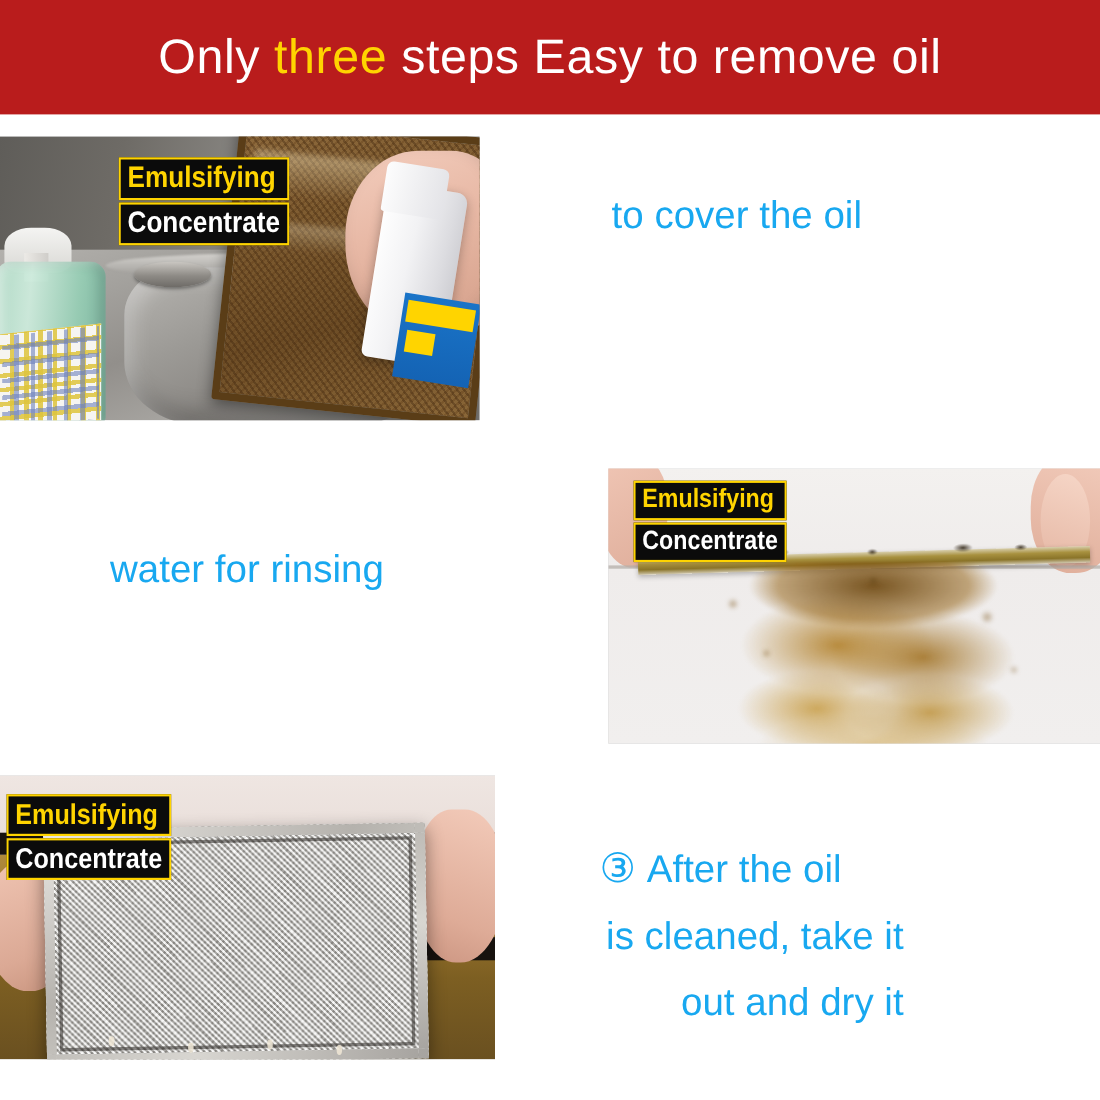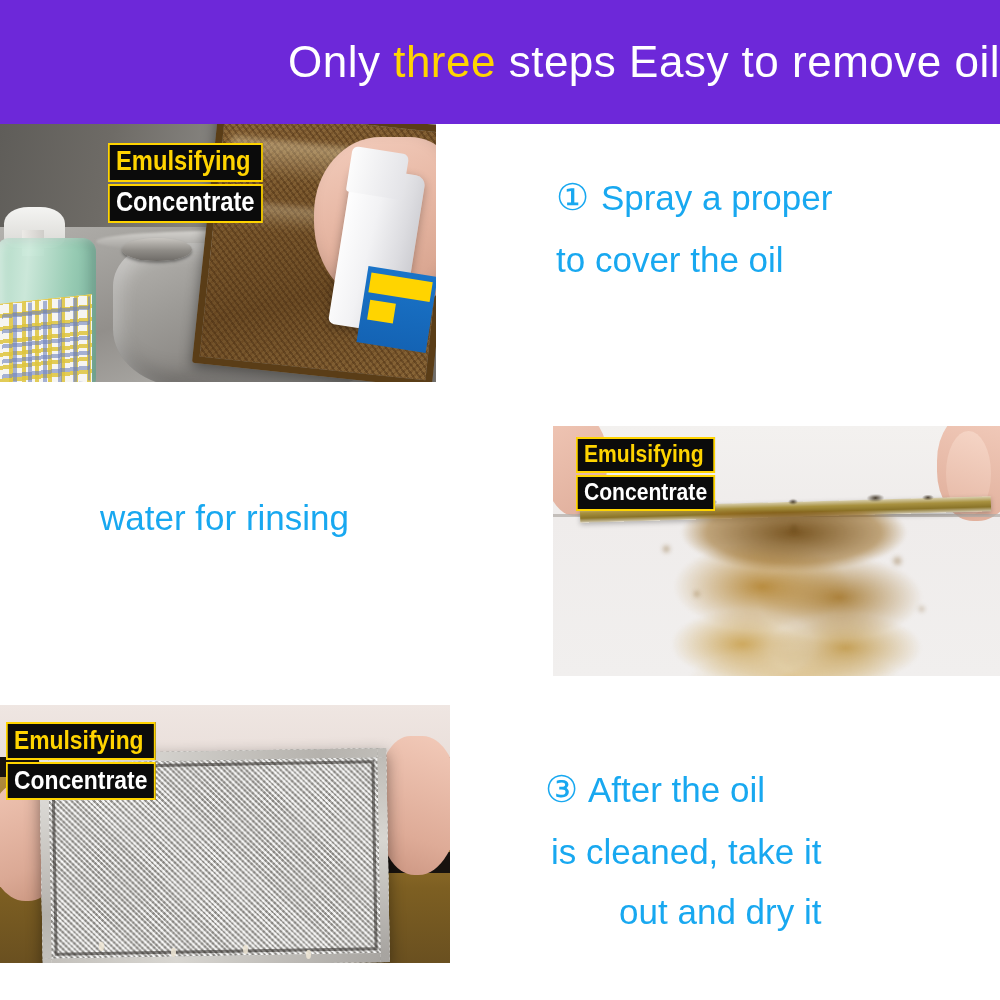--- a/index.html
+++ b/index.html
@@ -13,25 +13,25 @@
     position: relative;
     overflow: hidden;
     font-family: "Liberation Sans", sans-serif;
   }
 
   
   .banner {
     position: absolute;
     left: 0; top: 0;
     width: 1000px;
-    height: 124px;
-    background: #6d28d9;
+    height: 104px;
+    background: #b91c1c;
     display: flex;
     align-items: center;
-    justify-content: flex-end;
+    justify-content: center;
   }
   .banner-title {
     font-size: 44px;
     font-weight: 400;
     color: #ffffff;
     letter-spacing: 0.5px;
     white-space: nowrap;
     line-height: 1;
   }
   .banner-title .hl {
@@ -392,21 +392,20 @@
     <div class="p3-drip" style="left:54%; top:93%;"></div>
     <div class="p3-drip" style="left:68%; top:95%;"></div>
   </div>
 </div>
 <div class="badge" id="badge-3">
   <span class="badge-row badge-top">Emulsifying</span>
   <span class="badge-row badge-bottom">Concentrate</span>
 </div>
 
 <div class="step" id="step-1">
-  <span class="step-line"><span class="step-num">①</span> <span>Spray a proper</span></span>
   <span class="step-line">to cover the oil</span>
 </div>
 
 <div class="step" id="step-2">
   <span class="step-line">water for rinsing</span>
 </div>
 
 <div class="step" id="step-3">
   <span class="step-line"><span class="step-num">③</span> <span>After the oil</span></span>
   <span class="step-line">is cleaned, take it</span>

